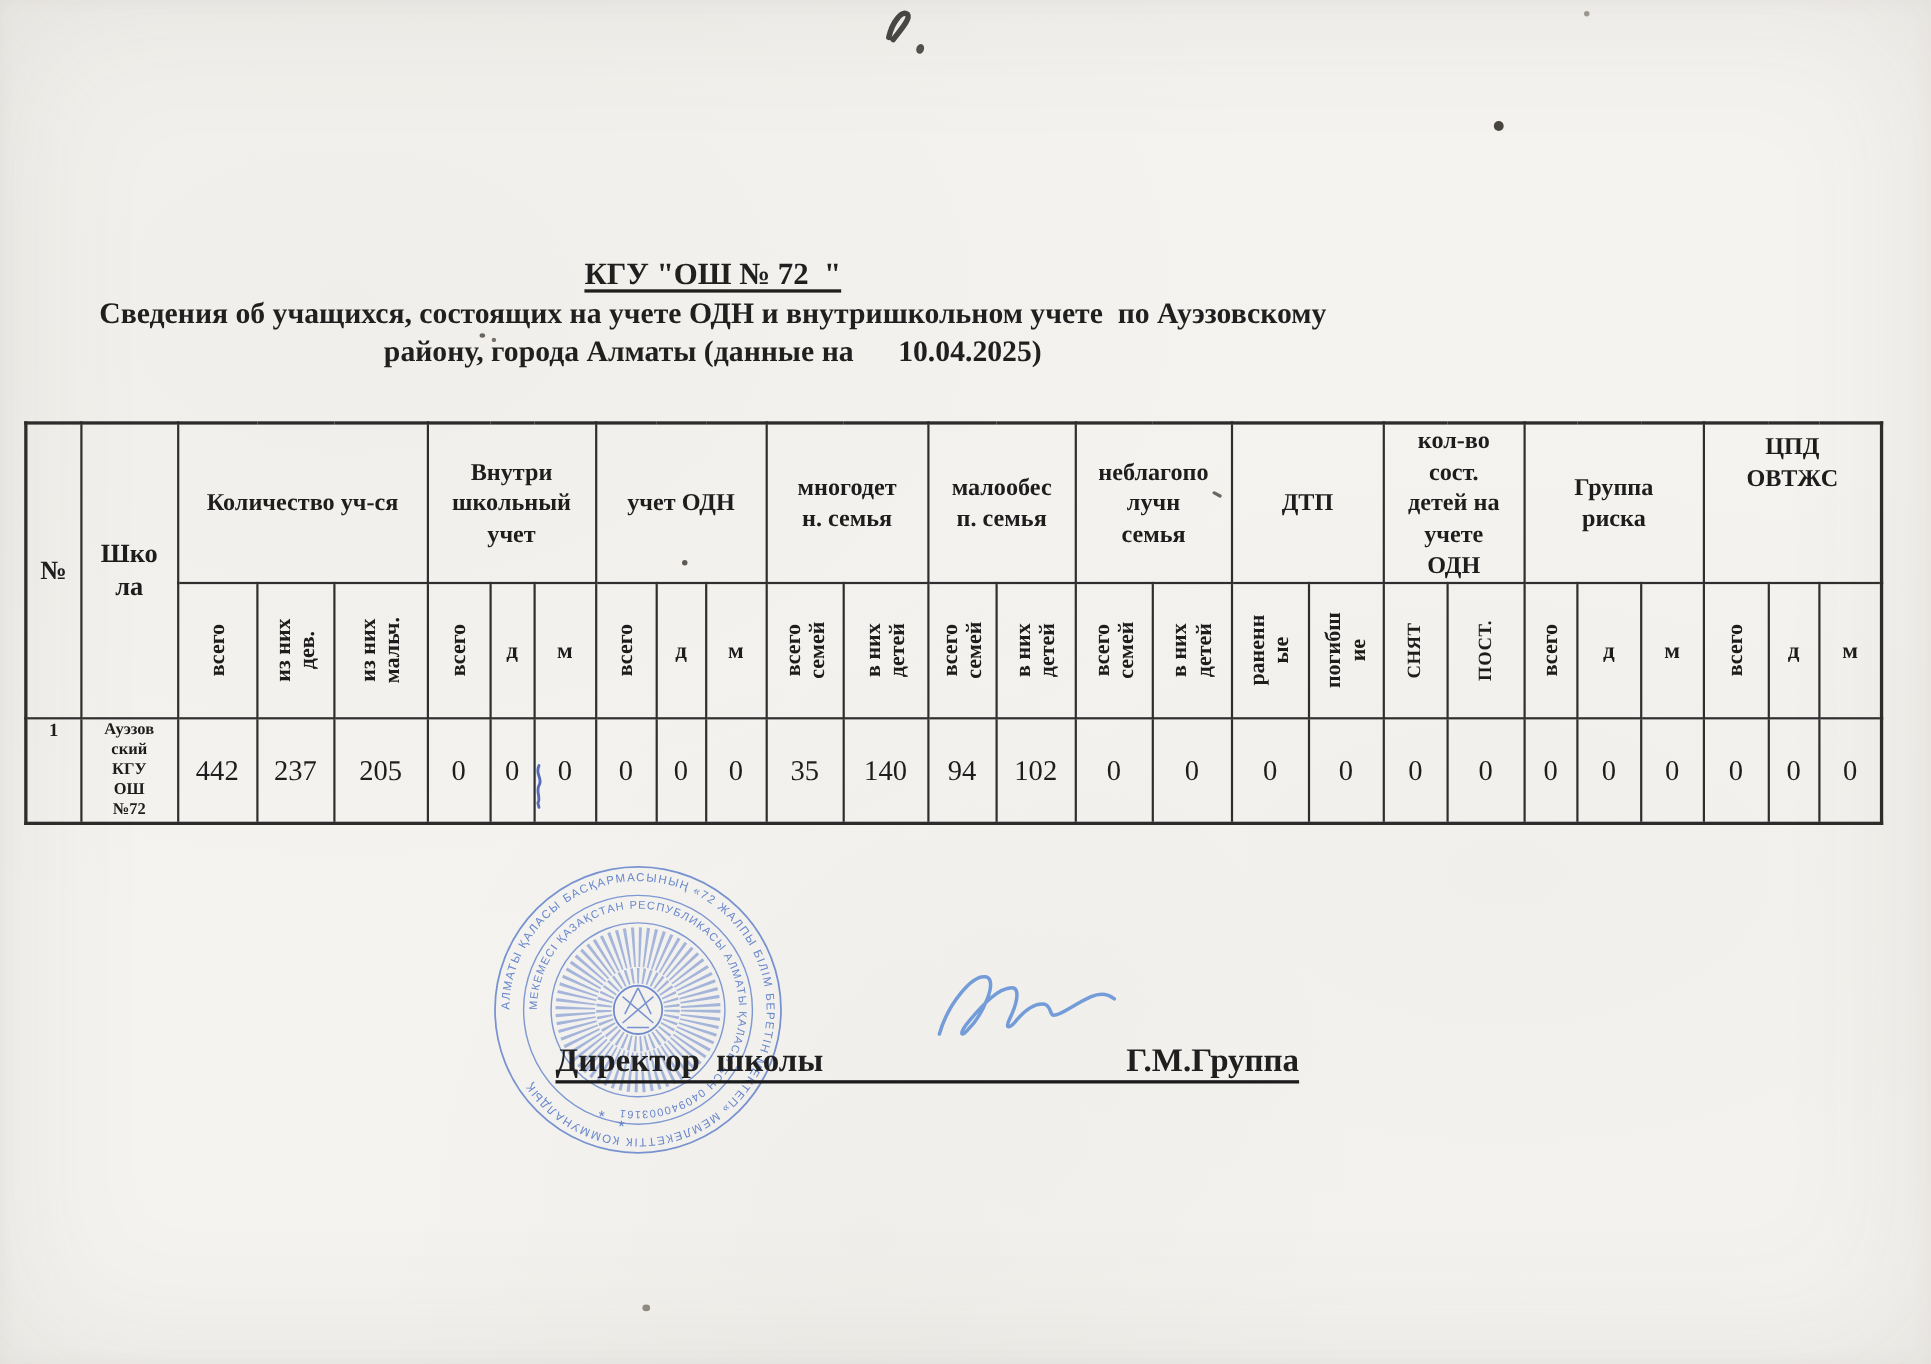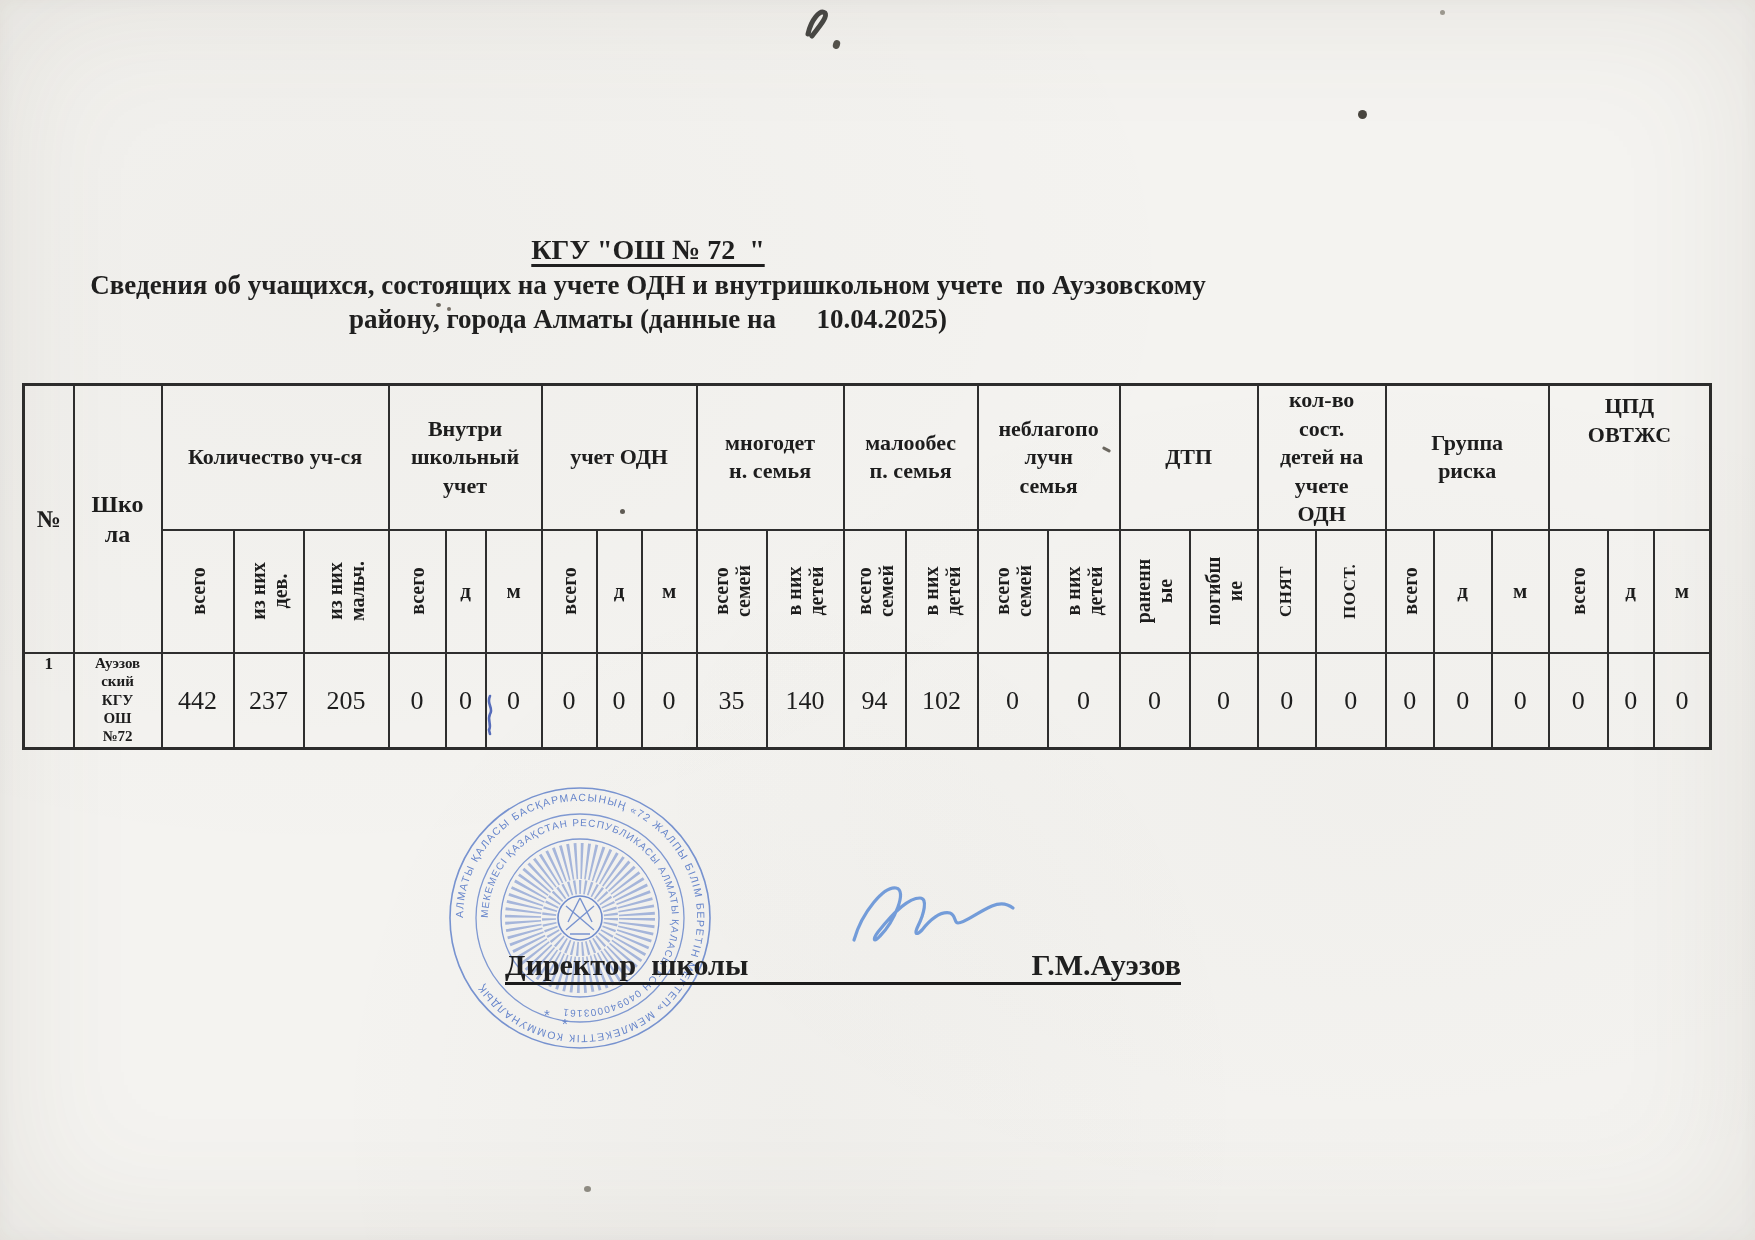--- a/index.html
+++ b/index.html
@@ -304,21 +304,21 @@
       <text x="118" y="247" font-size="15">*</text>
     </g>
   </svg>
 
   <svg class="sig" width="200" height="100" viewBox="0 0 200 100">
     <path d="M6,64 C14,36 36,10 48,12 C60,14 46,46 32,60 C26,67 24,64 30,56 C46,36 60,22 72,22 C80,22 76,38 70,50 C66,58 68,60 74,54 C82,44 92,35 102,37 C108,39 106,47 110,47 C117,47 128,37 144,30 C153,26 160,28 165,32" fill="none" stroke="#6b97d8" stroke-width="3.2" stroke-linecap="round" stroke-linejoin="round" opacity="0.95"></path>
   </svg>
 
   <div class="dirline">
     <span class="lbl">Директор  школы</span>
-    <span class="lbl">Г.М.Ауэзов</span>
+    <span class="lbl">Г.М.Группа</span>
   </div>
 
   <svg class="a1" width="30" height="36" style="position:absolute;">
     <path d="M8,30 C11,16 20,5 25,9 C28,13 18,24 12,32" fill="none" stroke="#474744" stroke-width="5" stroke-linecap="round"></path>
   </svg>
   <div class="dot a2"></div>
   <div class="dot a3"></div>
   <div class="dot a4"></div>
   <div class="dot a5"></div>
   <div class="dot a6"></div>

